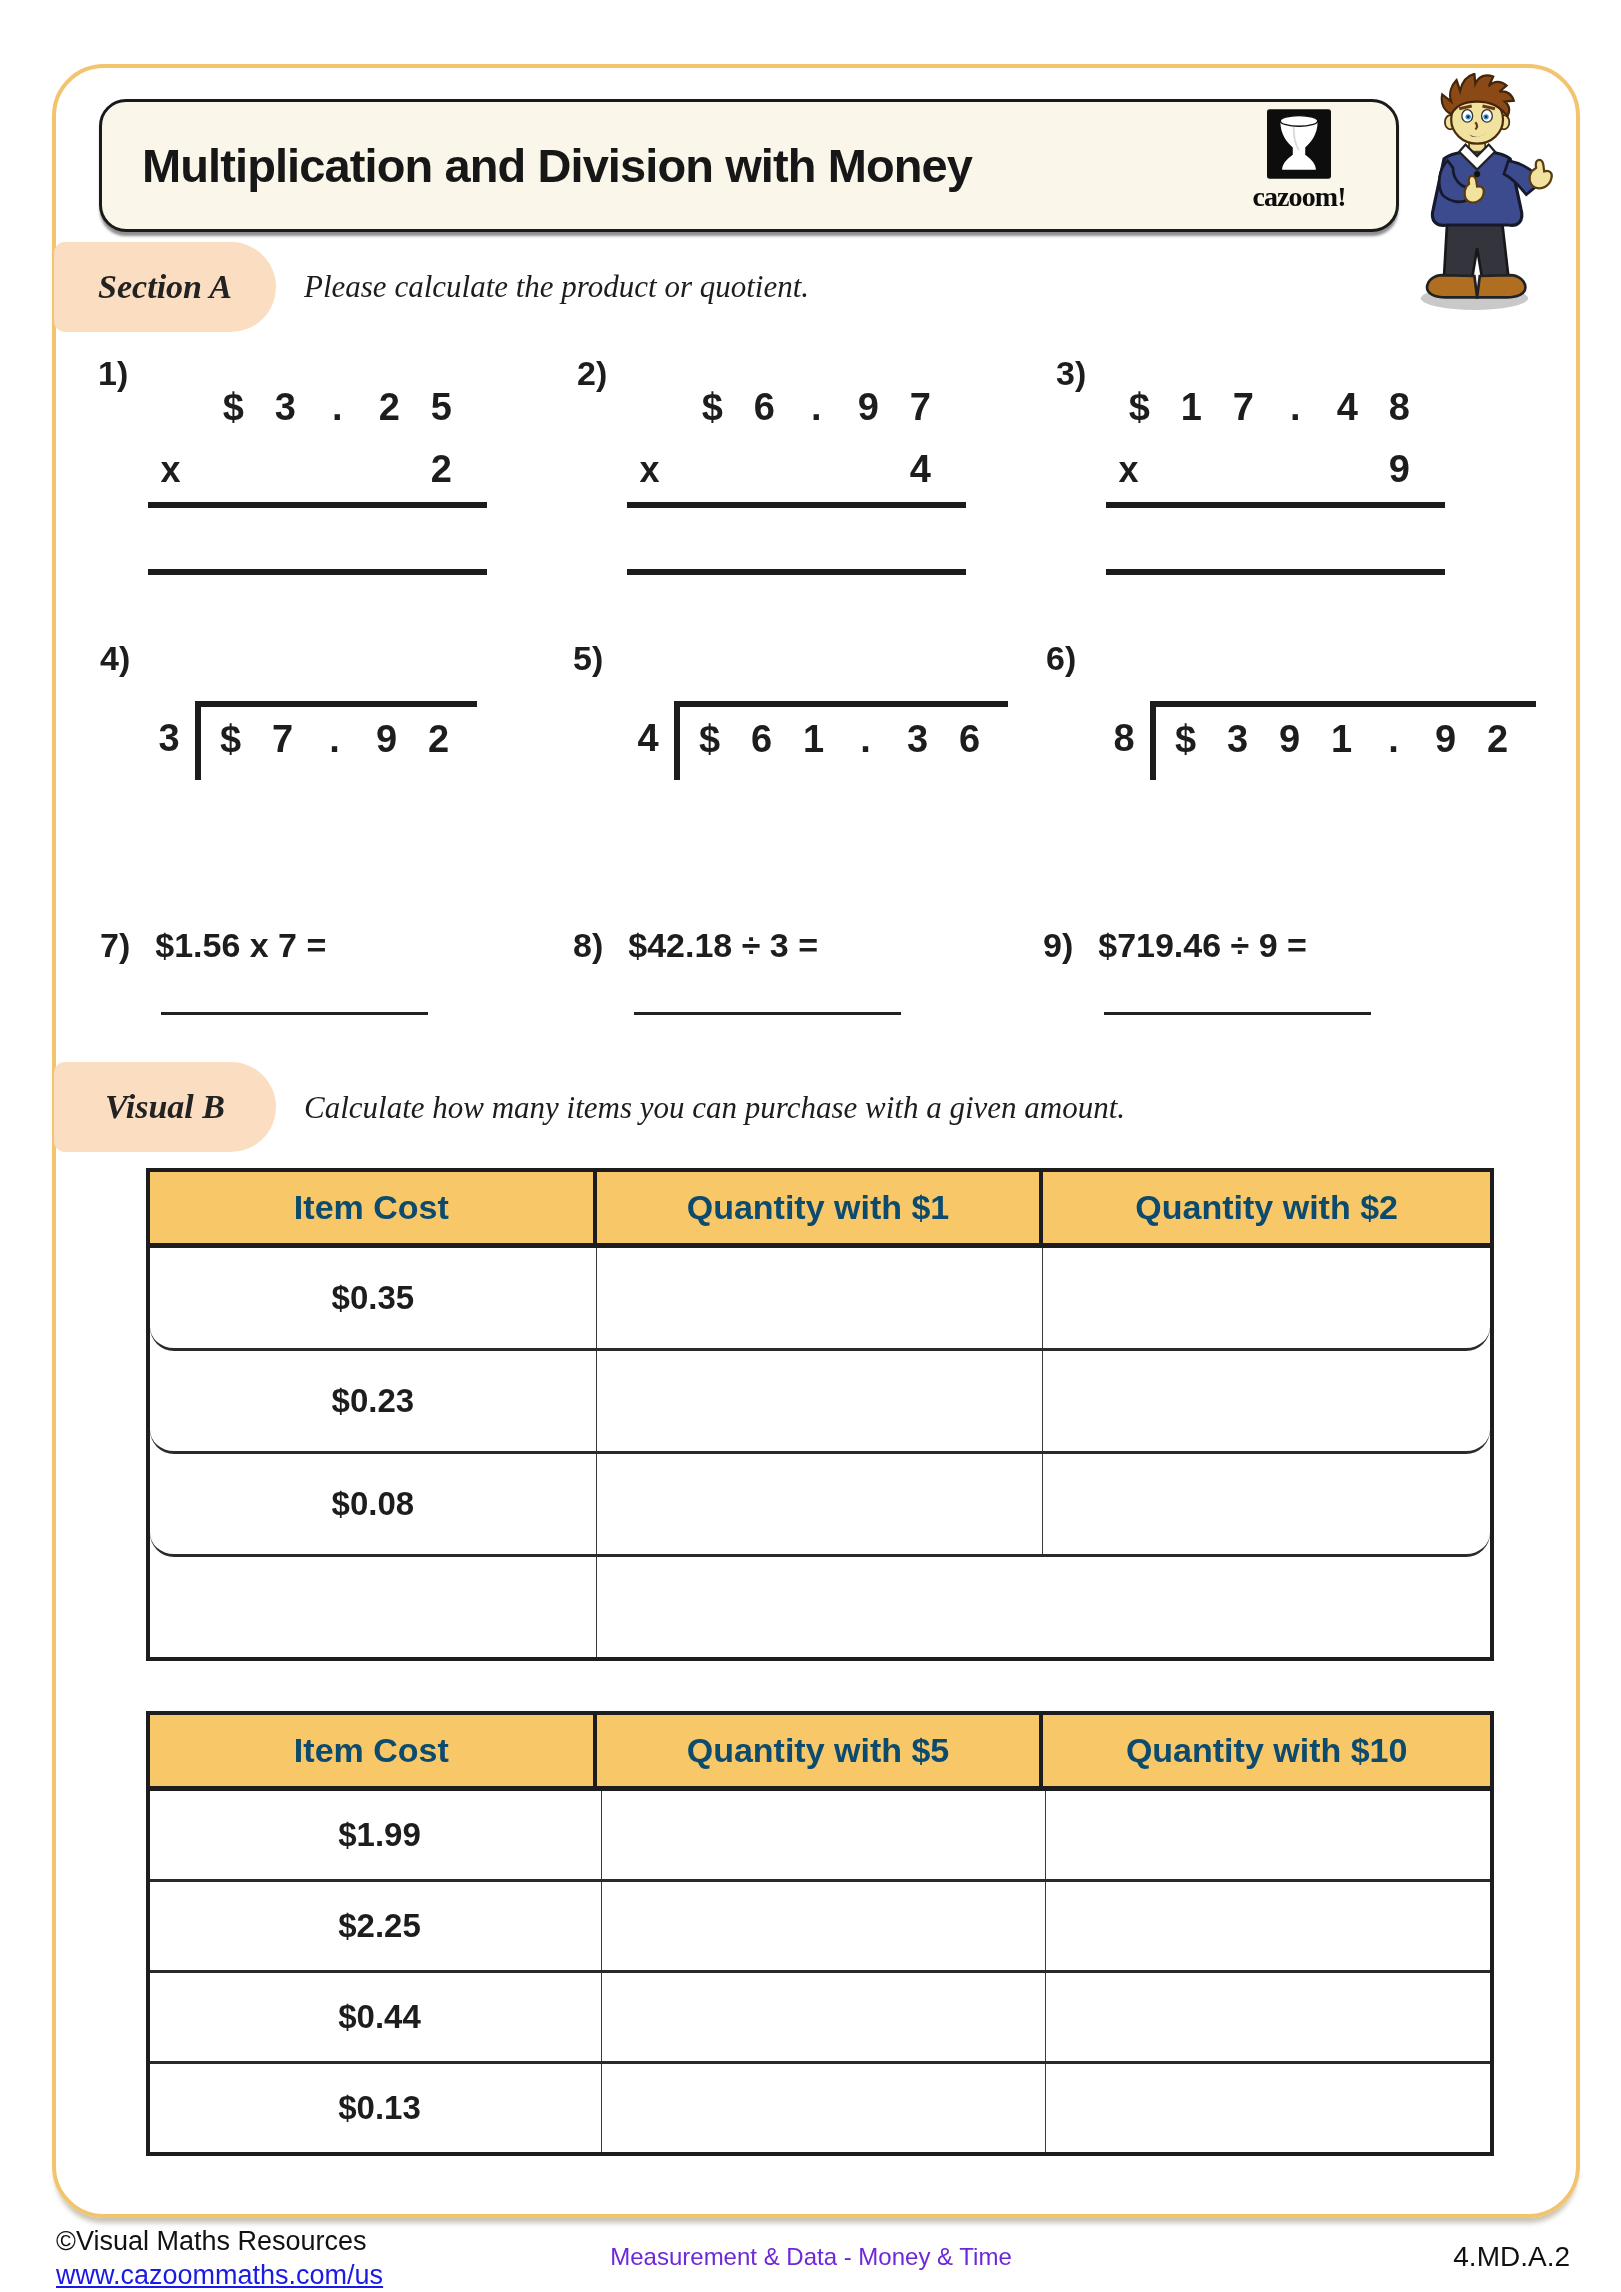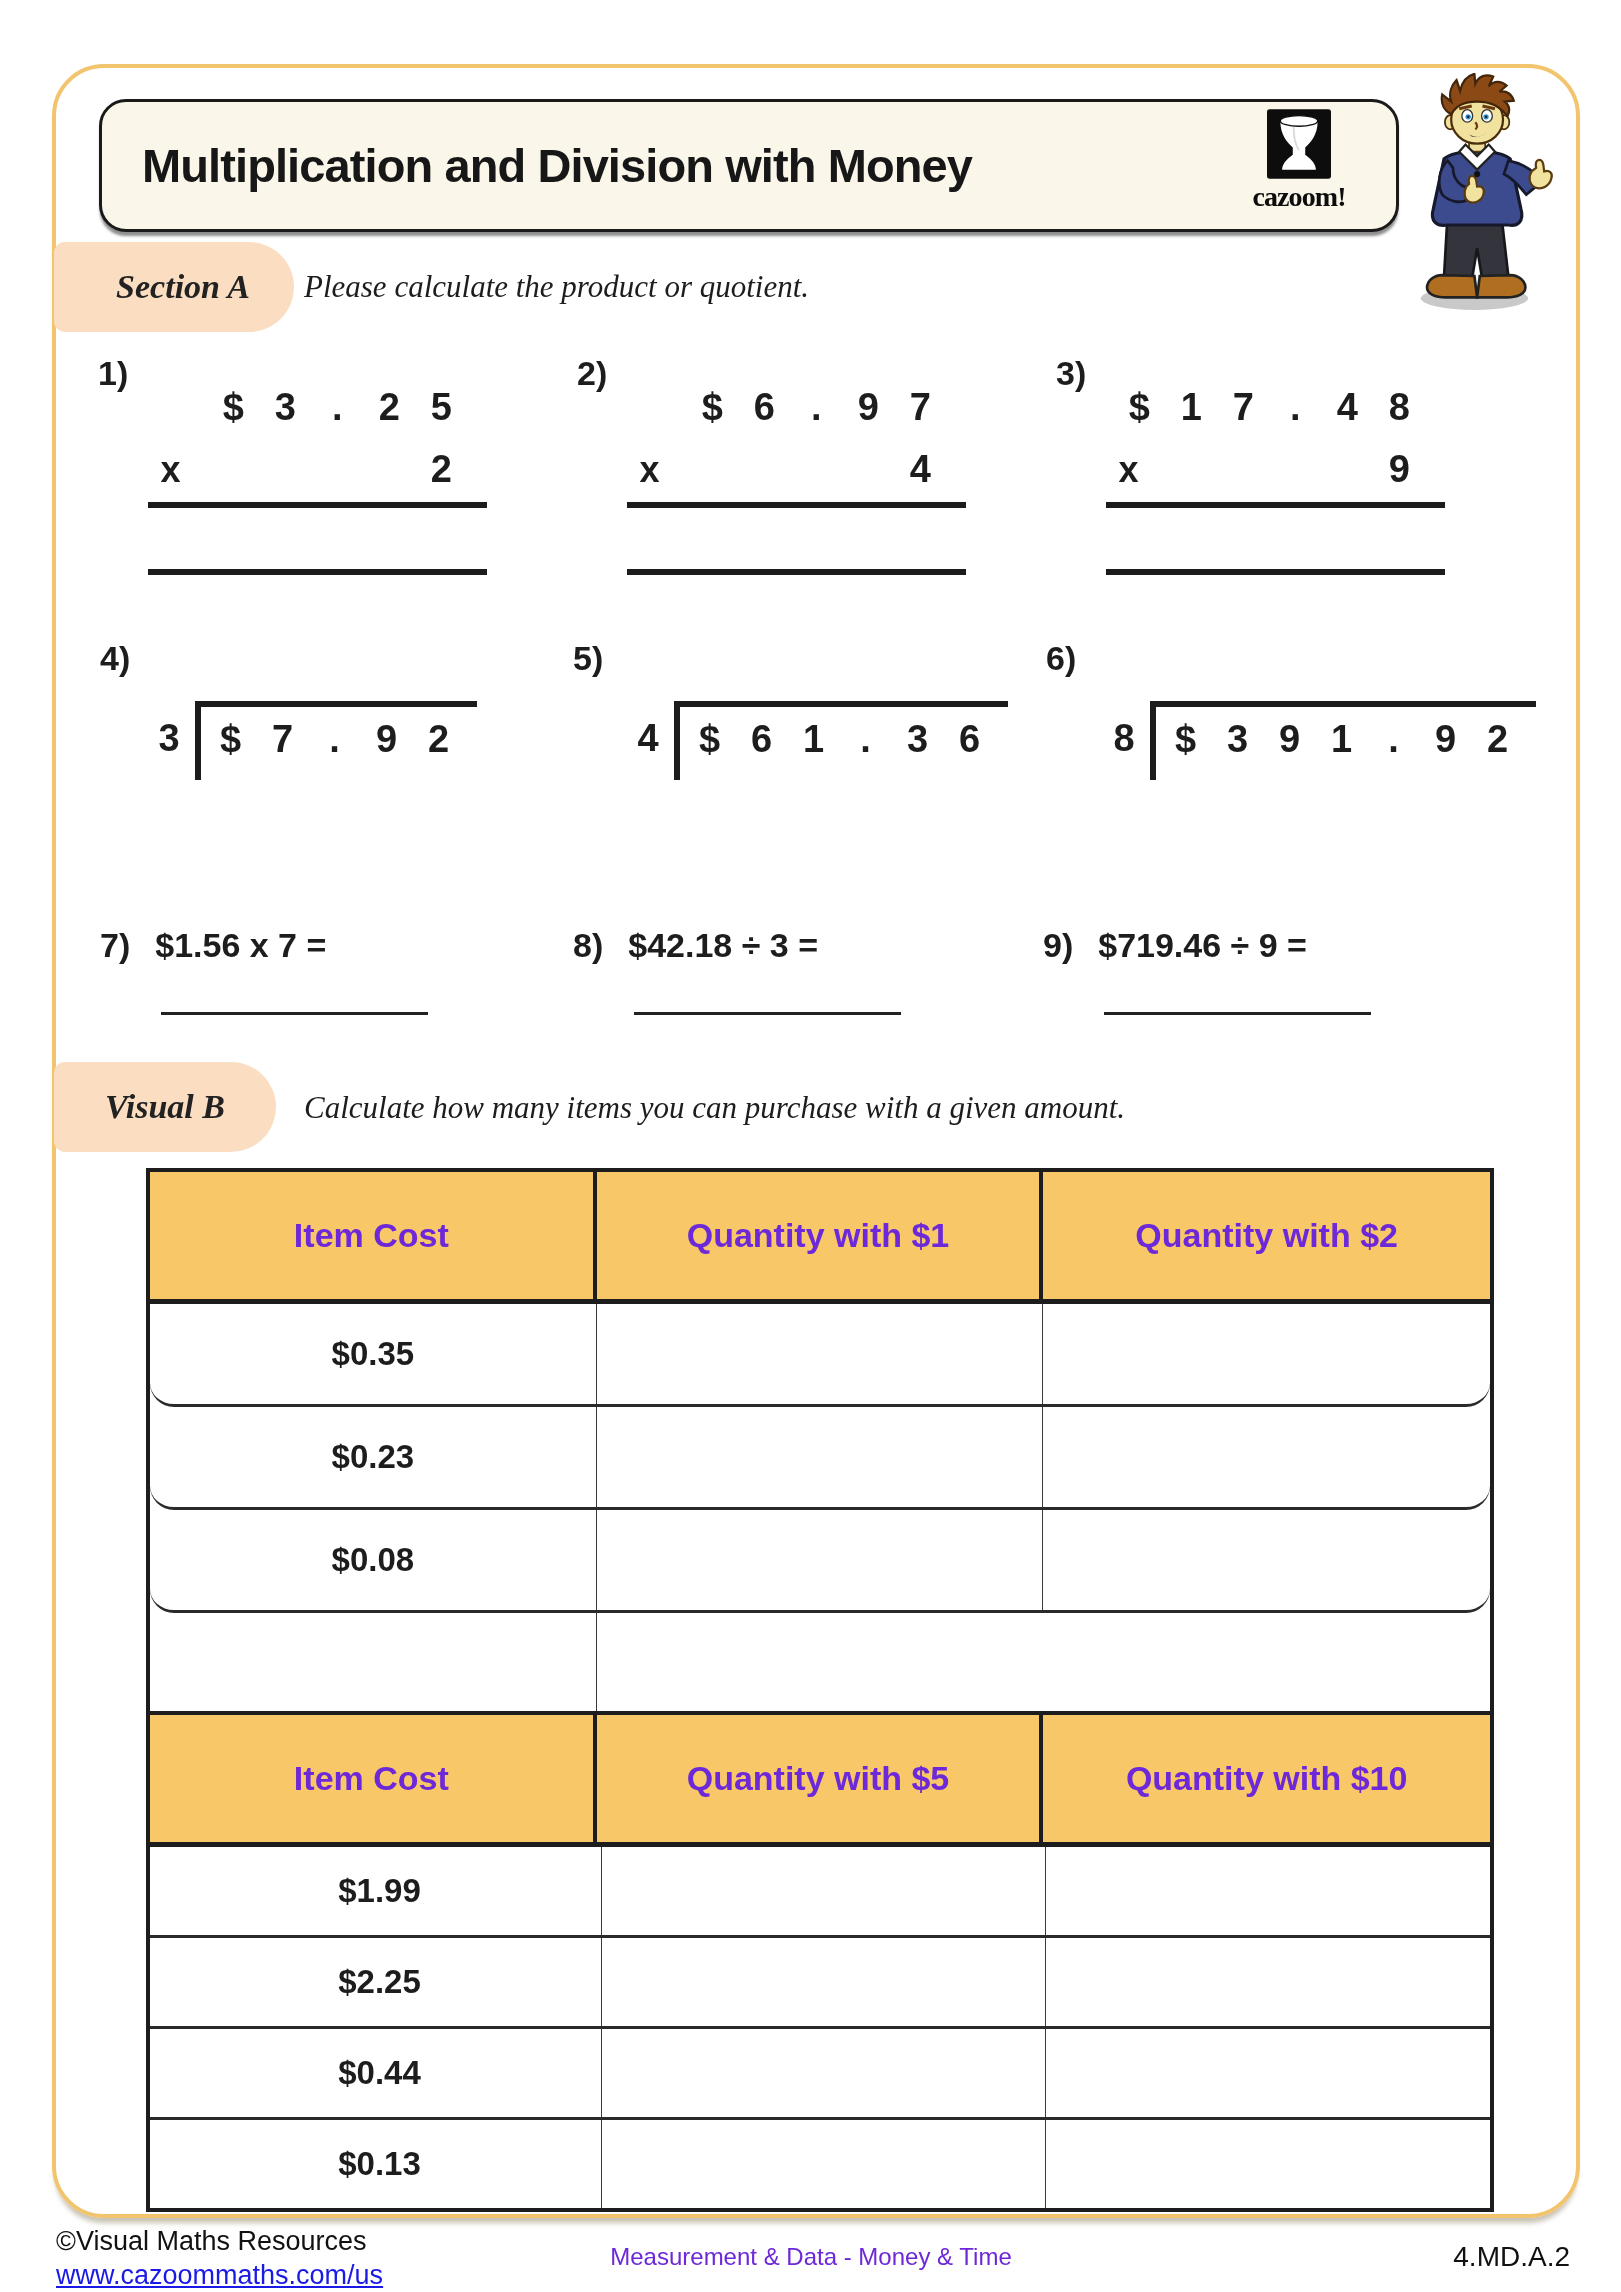--- a/index.html
+++ b/index.html
@@ -35,21 +35,21 @@
   
   .pill {
     position:absolute; left:54px; width:222px; height:90px;
     background:var(--pill,#FBDEC1); border-radius:10.7px 45px 45px 10.7px;
     display:flex; align-items:center; justify-content:center;
   }
   .pill span {
     font-family:"Liberation Serif", serif; font-style:italic; font-weight:bold;
     font-size:34px; color:#222;
   }
-  .pill-a { top:226px;padding-left:18px; }
+  .pill-a { top:226px; }
   .pill-b { top:1046px; }
   .instr {
     position:absolute; left:304px; font-family:"Liberation Serif", serif;
     font-style:italic; font-size:31px; color:#1d1d1d;
   }
   .instr-a { top:253px; }
   .instr-b { top:1074px; }
 
   
   .mult-block { position:absolute; width:339px; }
@@ -80,21 +80,21 @@
 
   
   .money-table { position:absolute; left:146px; width:1348px; border:4.5px solid #1d1d1d; background:#fff; box-sizing:border-box; }
   .table1 { top:1152px; }
   .table2 { top:1695px; }
   .mt-head {
     display:grid; grid-template-columns:1fr 1fr 1fr;
     background:var(--header-orange,#F8C868); border-bottom:5.4px solid #1d1d1d;
   }
   .mt-head .hcell {
-    text-align:center; padding:44px 0; font-size:34px; font-weight:bold; color:#6d28d9;
+    text-align:center; padding:16px 0; font-size:34px; font-weight:bold; color:#0c4a6e;
     border-right:4.5px solid #1d1d1d;
   }
   .mt-head .hcell:last-child { border-right:none; }
   .mt-row { display:grid; grid-template-columns:1fr 1fr 1fr; border-bottom:3.6px solid #2a2a2a; }
   .table1 .mt-row { height:100px;border-radius:24px; }
   .table2 .mt-row { height:88px;padding-left:8px; }
   .mt-row:last-child { border-bottom:none; }
   .mt-row .cell {
     display:flex; align-items:center; justify-content:center;
     font-size:33px; font-weight:bold; color:#1d1d1d; border-right:1.8px solid #3a3a3a;

